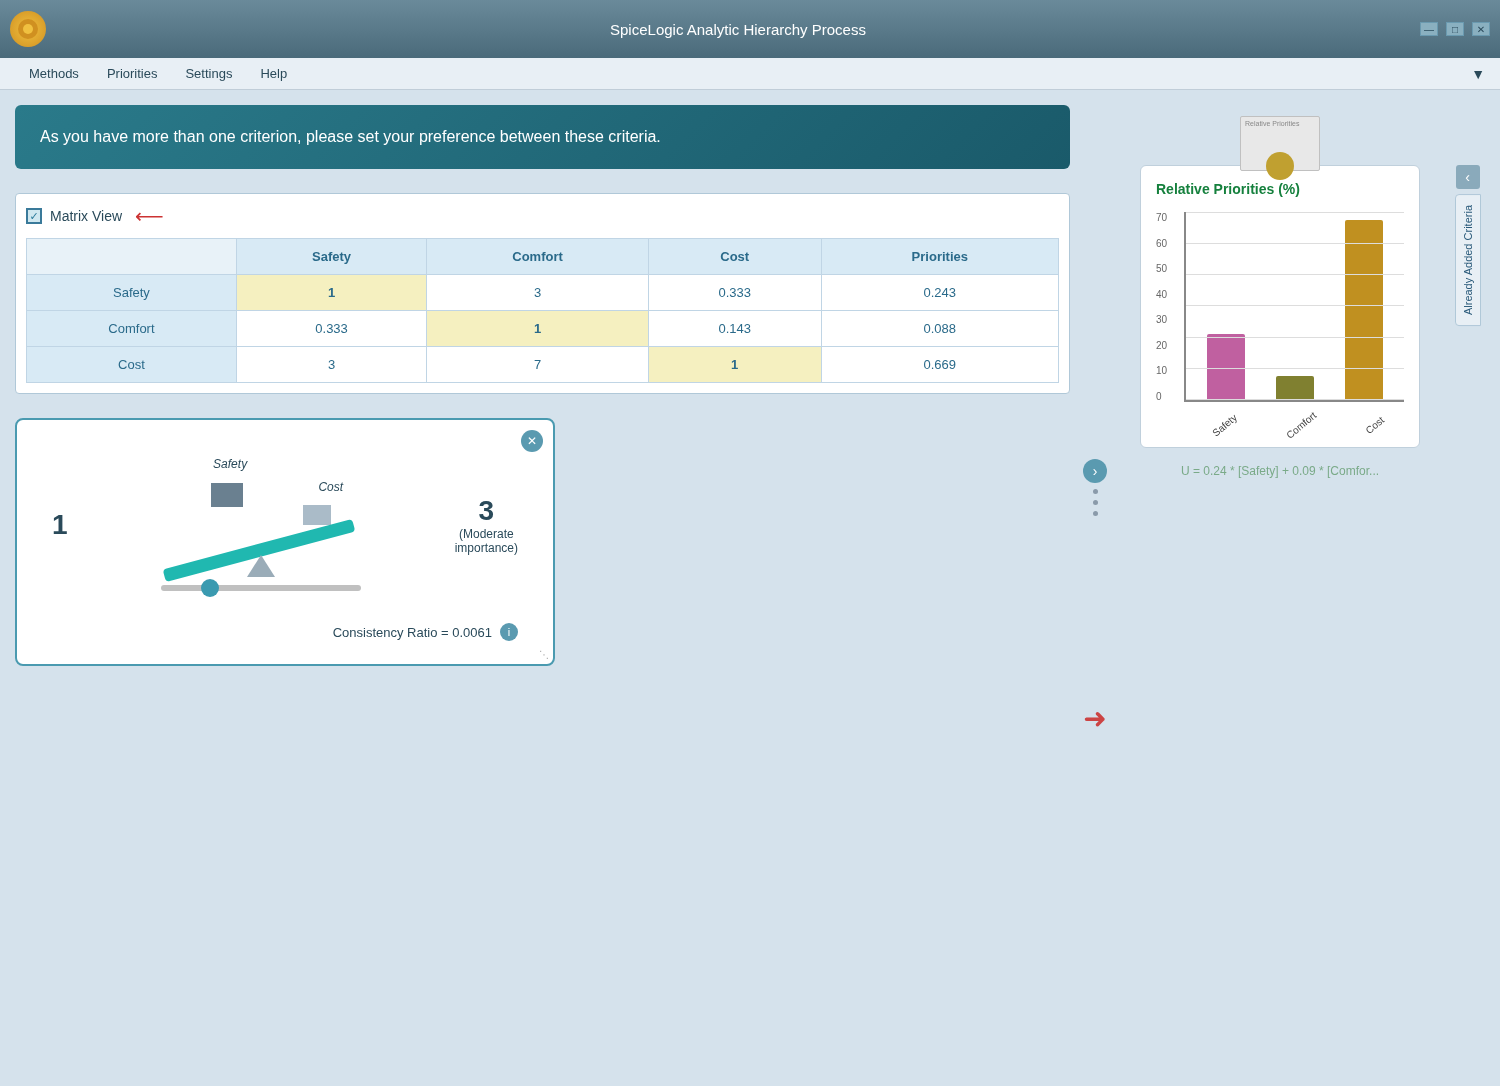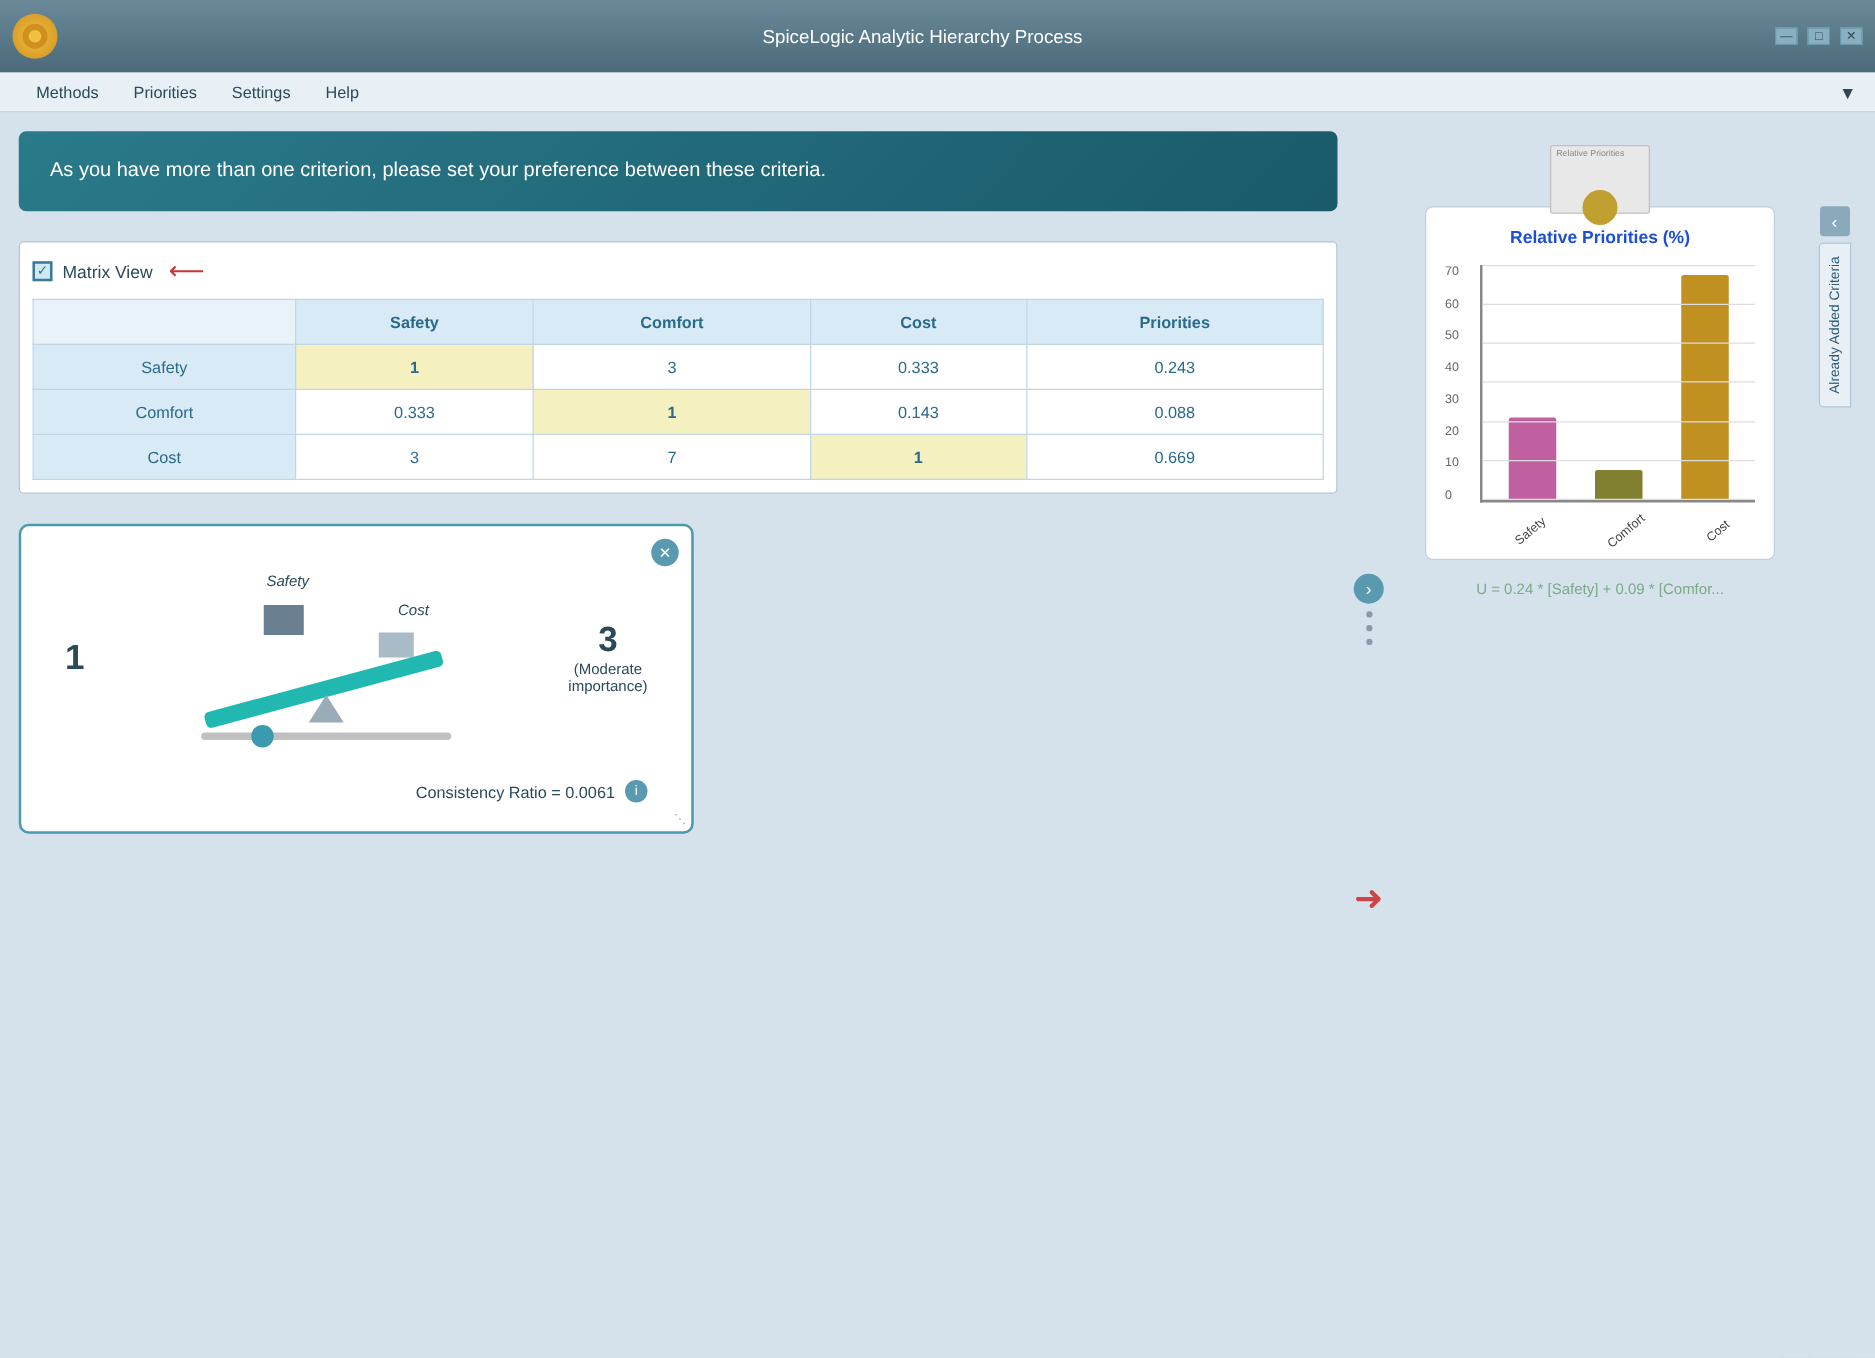--- a/index.html
+++ b/index.html
@@ -286,22 +286,22 @@
     .chart-card {
       background: white;
       border: 1px solid #c0d0dc;
       border-radius: 6px;
       padding: 15px;
       width: 280px;
       position: relative;
       margin-top: 60px;
     }
     .chart-title {
-      text-align: center;
-      color: #1d4ed8;
+      text-align: left;
+      color: #15803d;
       font-size: 14px;
       font-weight: 600;
       margin-bottom: 15px;
     }
 
     
     .chart-thumbnail {
       position: absolute;
       top: -50px;
       left: 50%;

